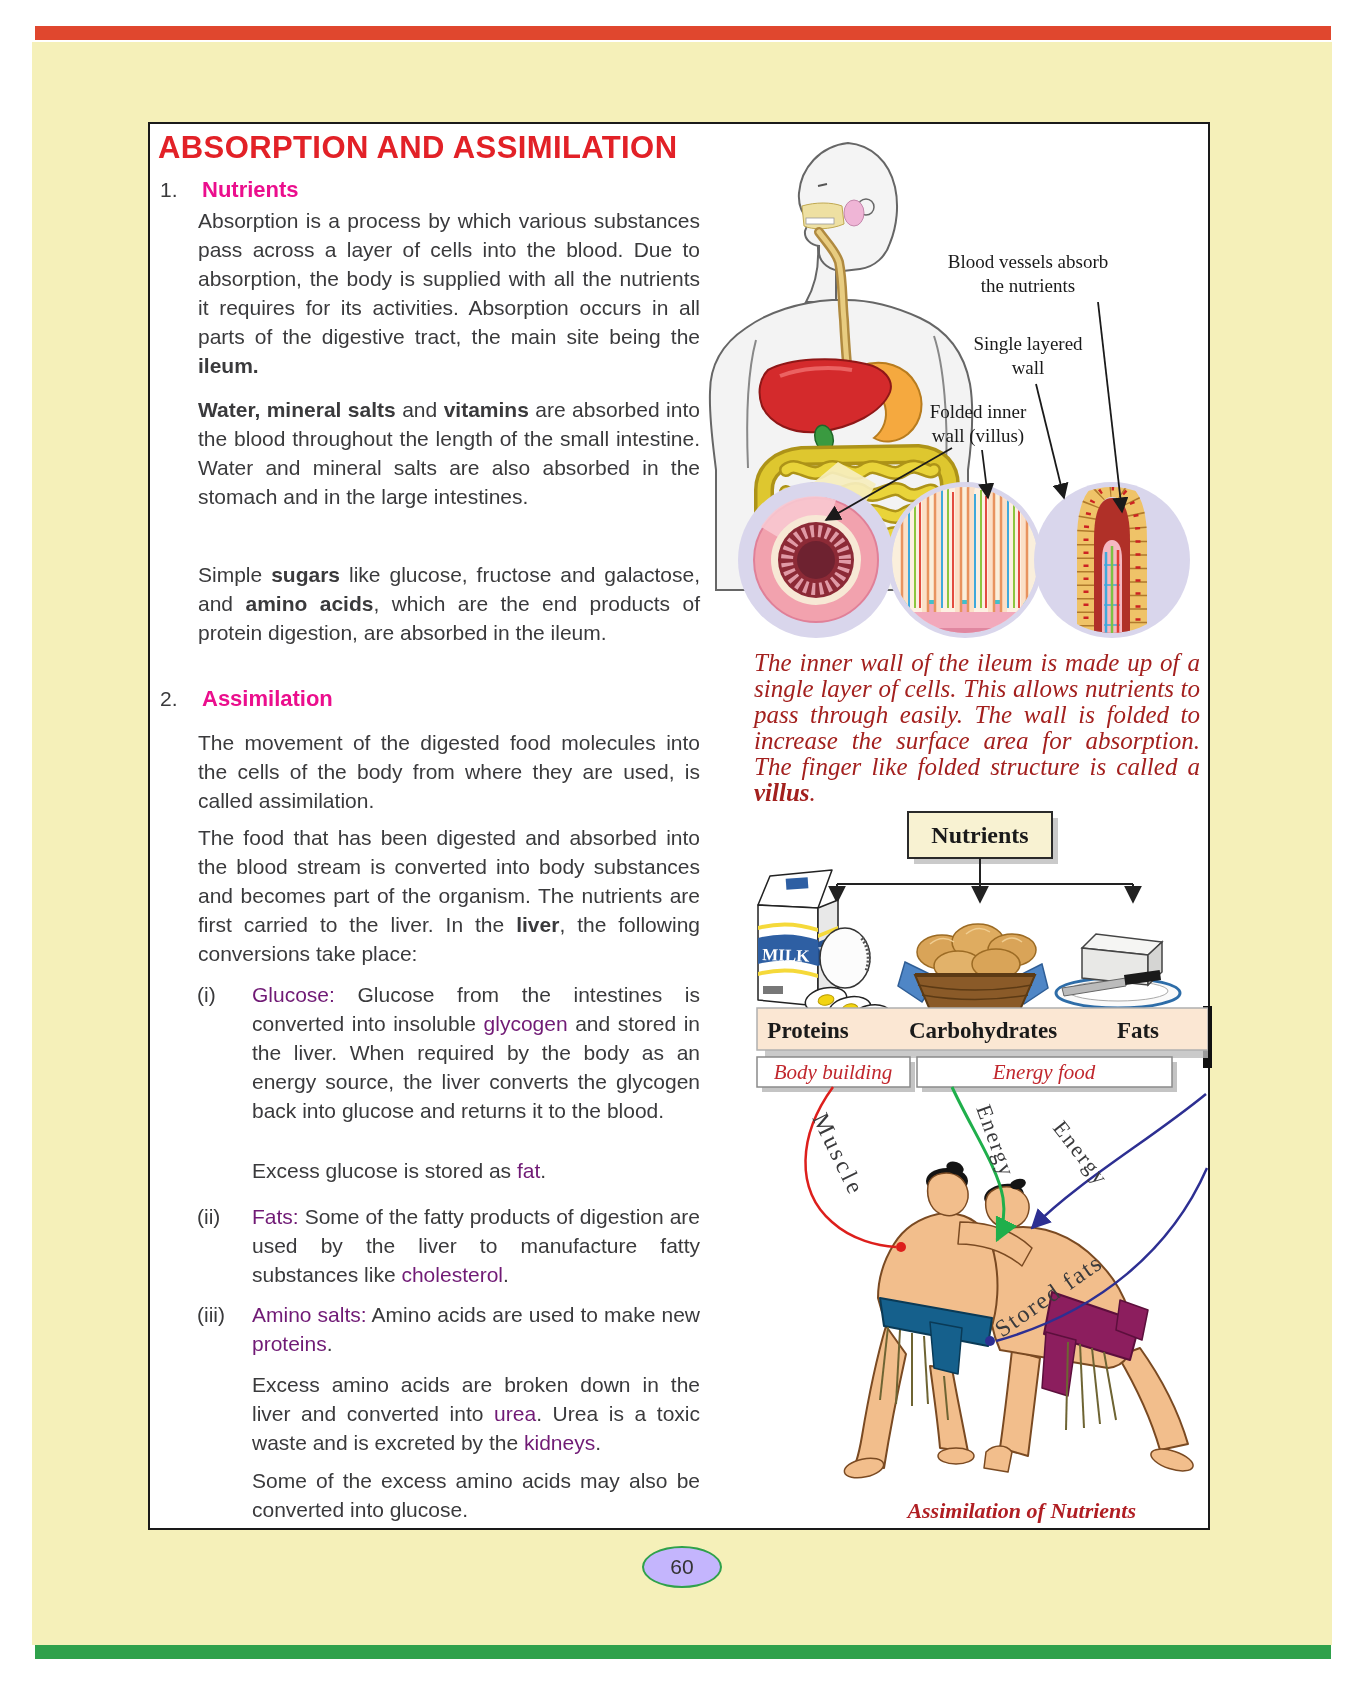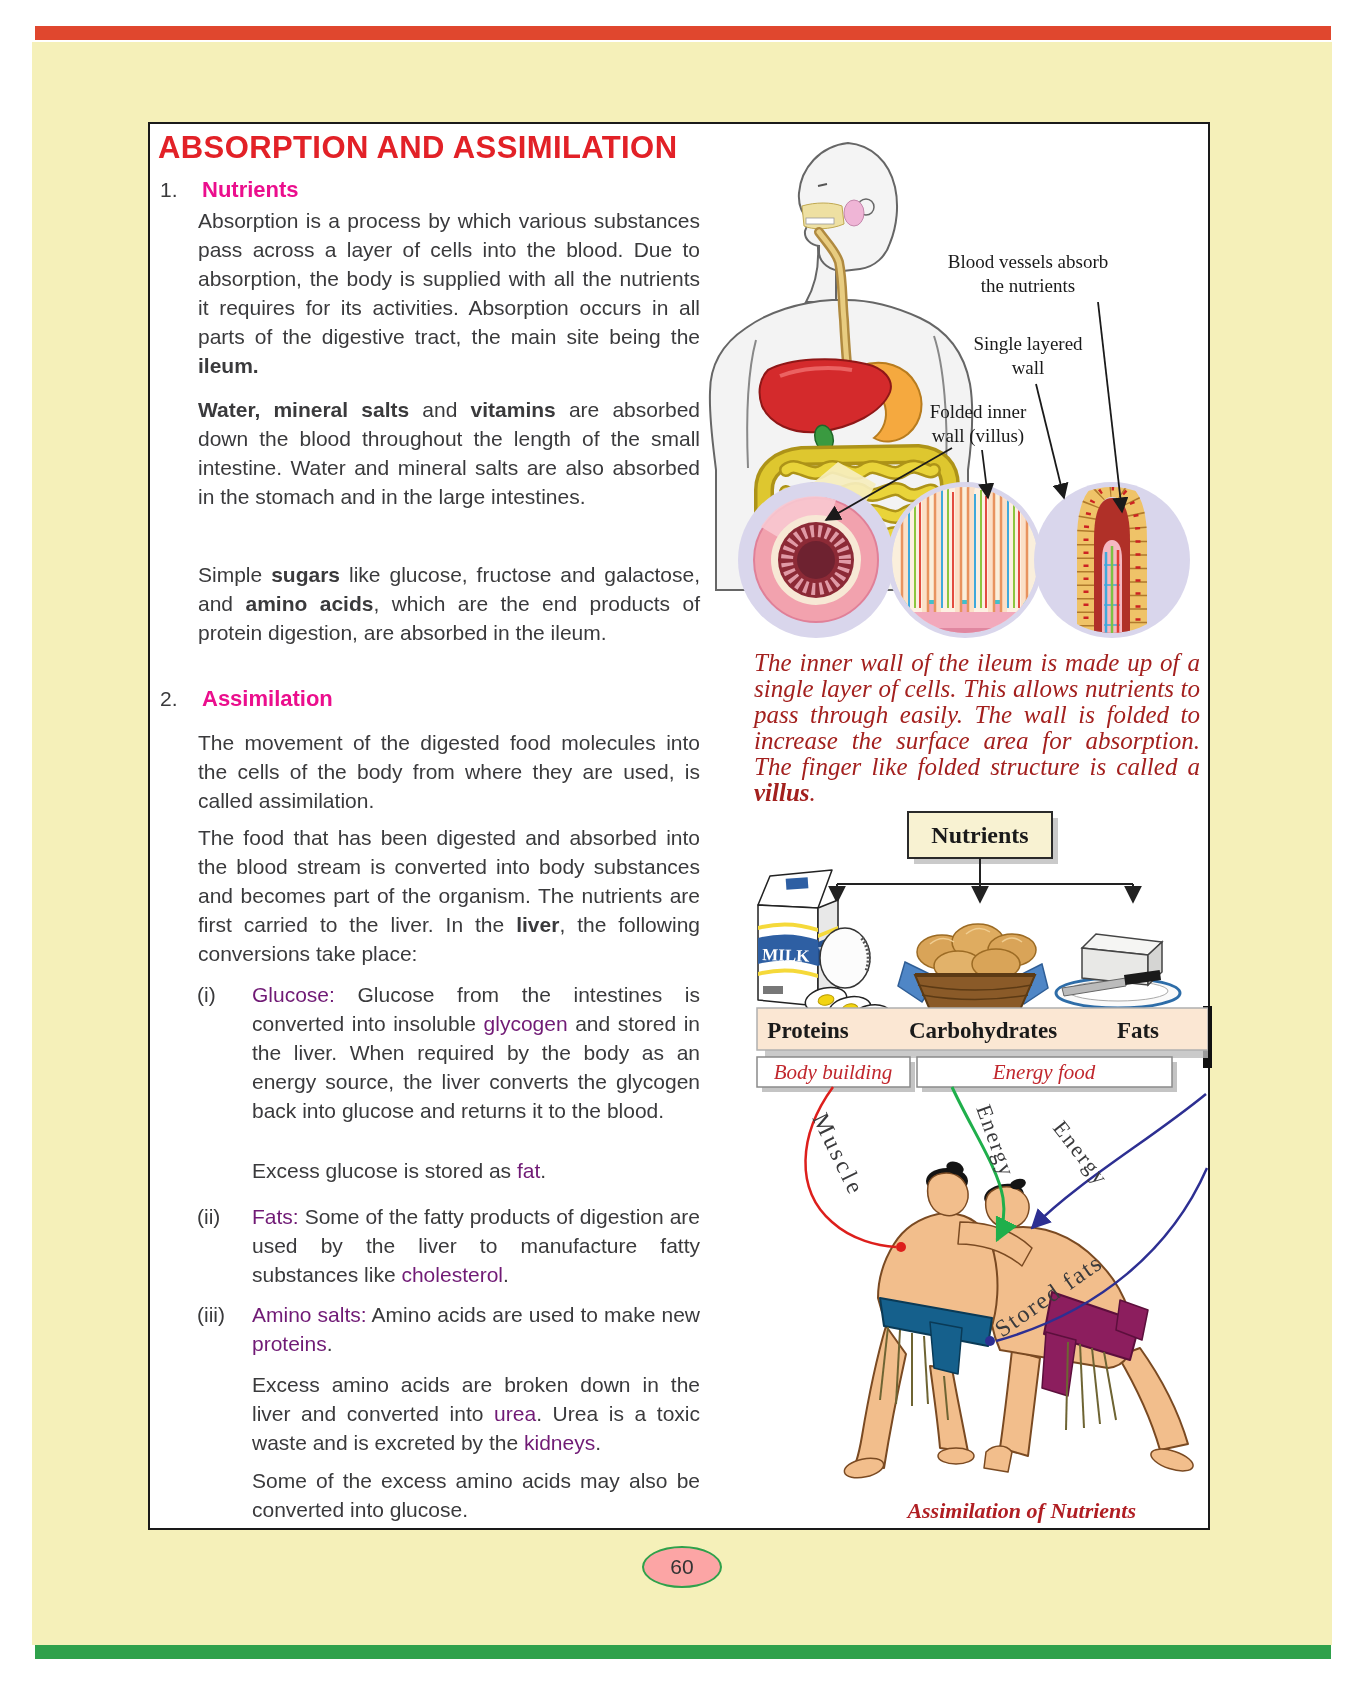--- a/index.html
+++ b/index.html
@@ -16,40 +16,40 @@
   .sec-head{left:202px;font-size:22px;font-weight:bold;color:#EB0E8D}
   .para{left:198px;width:502px;font-size:21px;line-height:29px;color:#3A3A3C;text-align:justify}
   .ipara{left:252px;width:448px}
   .imark{left:197px;width:52px;font-size:21px;line-height:29px;color:#3A3A3C}
   .b{font-weight:bold}
   .m{font-weight:normal;color:#701a75}
   .figcap1{left:754px;top:650px;width:446px;font-family:"Liberation Serif",serif;
            font-style:italic;font-size:25px;line-height:26px;color:#A3201E;text-align:justify}
   .figcap2{left:830px;top:1498px;width:306px;text-align:right;font-family:"Liberation Serif",serif;
            font-style:italic;font-weight:bold;font-size:22px;color:#B01E23}
-  .page-oval{left:642px;top:1546px;width:76px;height:38px;background:#fca5a5;border:2px solid #2FA14B;
+  .page-oval{left:642px;top:1546px;width:76px;height:38px;background:#c4b5fd;border:2px solid #2FA14B;
              border-radius:50%;display:flex;align-items:center;justify-content:center;
              font-size:21px;color:#333}
   svg text{font-family:"Liberation Serif",serif}
 </style>
 </head>
 <body>
 
 <div class="abs page-bg"></div>
 <div class="abs bar-top"></div>
 <div class="abs bar-bottom"></div>
 <div class="abs content-box"></div>
 <div class="abs side-tab"></div>
 
 <div class="abs title">ABSORPTION AND ASSIMILATION</div>
 
 <div class="abs sec-num" style="top:178px">1.</div>
 <div class="abs sec-head" style="top:177px">Nutrients</div>
 <div class="abs para" style="top:206px"><span>Absorption is a process by which various substances pass across a layer of cells into the blood. Due to absorption, the body is supplied with all the nutrients it requires for its activities. Absorption occurs in all parts of the digestive tract, the main site being the </span><span class="b">ileum.</span></div>
-<div class="abs para" style="top:395px"><span class="b">Water, mineral salts</span><span> and </span><span class="b">vitamins</span><span> are absorbed down the blood throughout the length of the small intestine. Water and mineral salts are also absorbed in the stomach and in the large intestines.</span></div>
+<div class="abs para" style="top:395px"><span class="b">Water, mineral salts</span><span> and </span><span class="b">vitamins</span><span> are absorbed into the blood throughout the length of the small intestine. Water and mineral salts are also absorbed in the stomach and in the large intestines.</span></div>
 <div class="abs para" style="top:560px"><span>Simple </span><span class="b">sugars</span><span> like glucose, fructose and galactose, and </span><span class="b">amino acids</span><span>, which are the end products of protein digestion, are absorbed in the ileum.</span></div>
 
 <div class="abs sec-num" style="top:687px">2.</div>
 <div class="abs sec-head" style="top:686px">Assimilation</div>
 <div class="abs para" style="top:728px"><span>The movement of the digested food molecules into the cells of the body from where they are used, is called assimilation.</span></div>
 <div class="abs para" style="top:823px"><span>The food that has been digested and absorbed into the blood stream is converted into body substances and becomes part of the organism. The nutrients are first carried to the liver. In the </span><span class="b">liver</span><span>, the following conversions take place:</span></div>
 
 <div class="abs imark" style="top:980px">(i)</div>
 <div class="abs para ipara" style="top:980px"><span class="m">Glucose:</span><span> Glucose from the intestines is converted into insoluble </span><span class="m">glycogen</span><span> and stored in the liver. When required by the body as an energy source, the liver converts the glycogen back into glucose and returns it to the blood.</span></div>
 <div class="abs para ipara" style="top:1156px"><span>Excess glucose is stored as </span><span class="m">fat</span><span>.</span></div>

